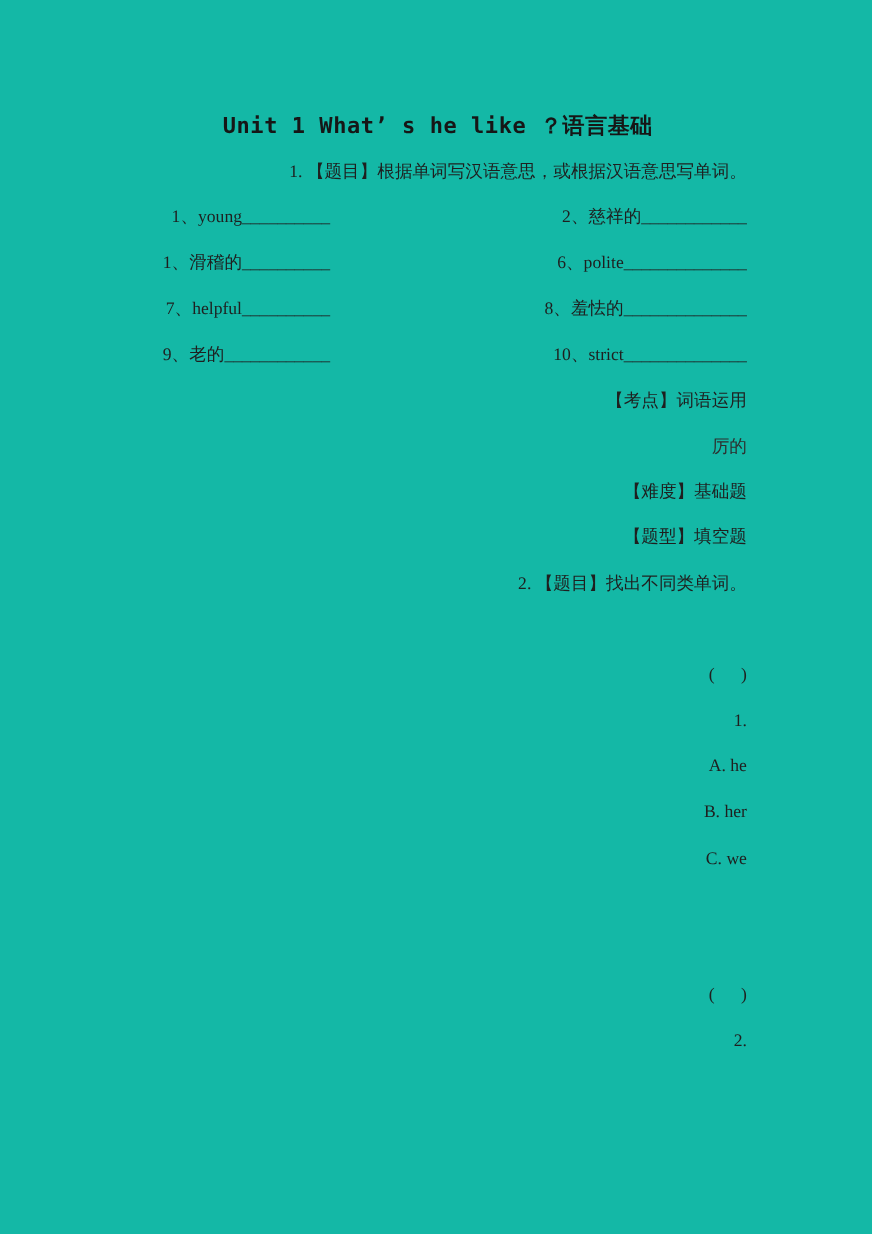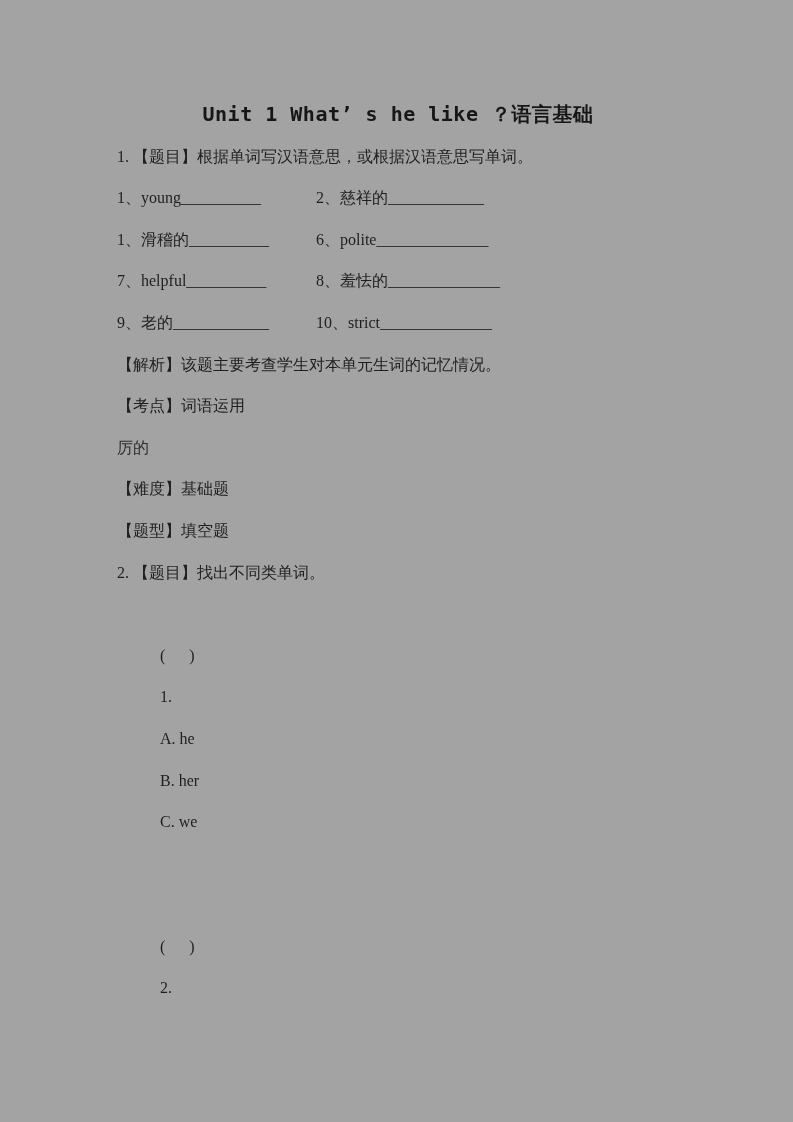--- a/index.html
+++ b/index.html
@@ -4,35 +4,36 @@
 <style>
   html, body {
     margin: 0;
     padding: 0;
     background: #ffffff;
   }
   .page {
     position: relative;
     width: 793px;
     height: 1122px;
-    background: #a3a3a3;
+    background: #14b8a6;
     color: #1f1f1f;
     font-family: "Liberation Serif", serif;
     overflow: hidden;
   }
   .content {
     position: absolute;
     left: 117px;
     top: 94px;
     width: 562px;
   }
   .line {
     font-size: 16px;
     line-height: 41.6px;
     white-space: pre-wrap;
+    text-align: right;
   }
   .title {
     text-align: center;
     font-family: "DejaVu Sans Mono", monospace;
     font-weight: bold;
     font-size: 20px;
     letter-spacing: 0.5px;
     color: #161616;
   }
   .vocab-row {
@@ -97,21 +98,20 @@
       </div>
       <div class="line vocab-row">
         <span class="vocab-col-left">7、helpful__________</span>
         <span class="vocab-col-right">8、羞怯的______________</span>
       </div>
       <div class="line vocab-row">
         <span class="vocab-col-left">9、老的____________</span>
         <span class="vocab-col-right">10、strict______________</span>
       </div>
 
-      <div class="line">【解析】该题主要考查学生对本单元生词的记忆情况。</div>
       <div class="line">【考点】词语运用</div>
       <div class="line answer-mixed">厉的</div>
       <div class="line">【难度】基础题</div>
       <div class="line">【题型】填空题</div>
     </section>
 
     <section>
       <div class="line">2. 【题目】找出不同类单词。</div>
 
       <div class="line opt-row">

